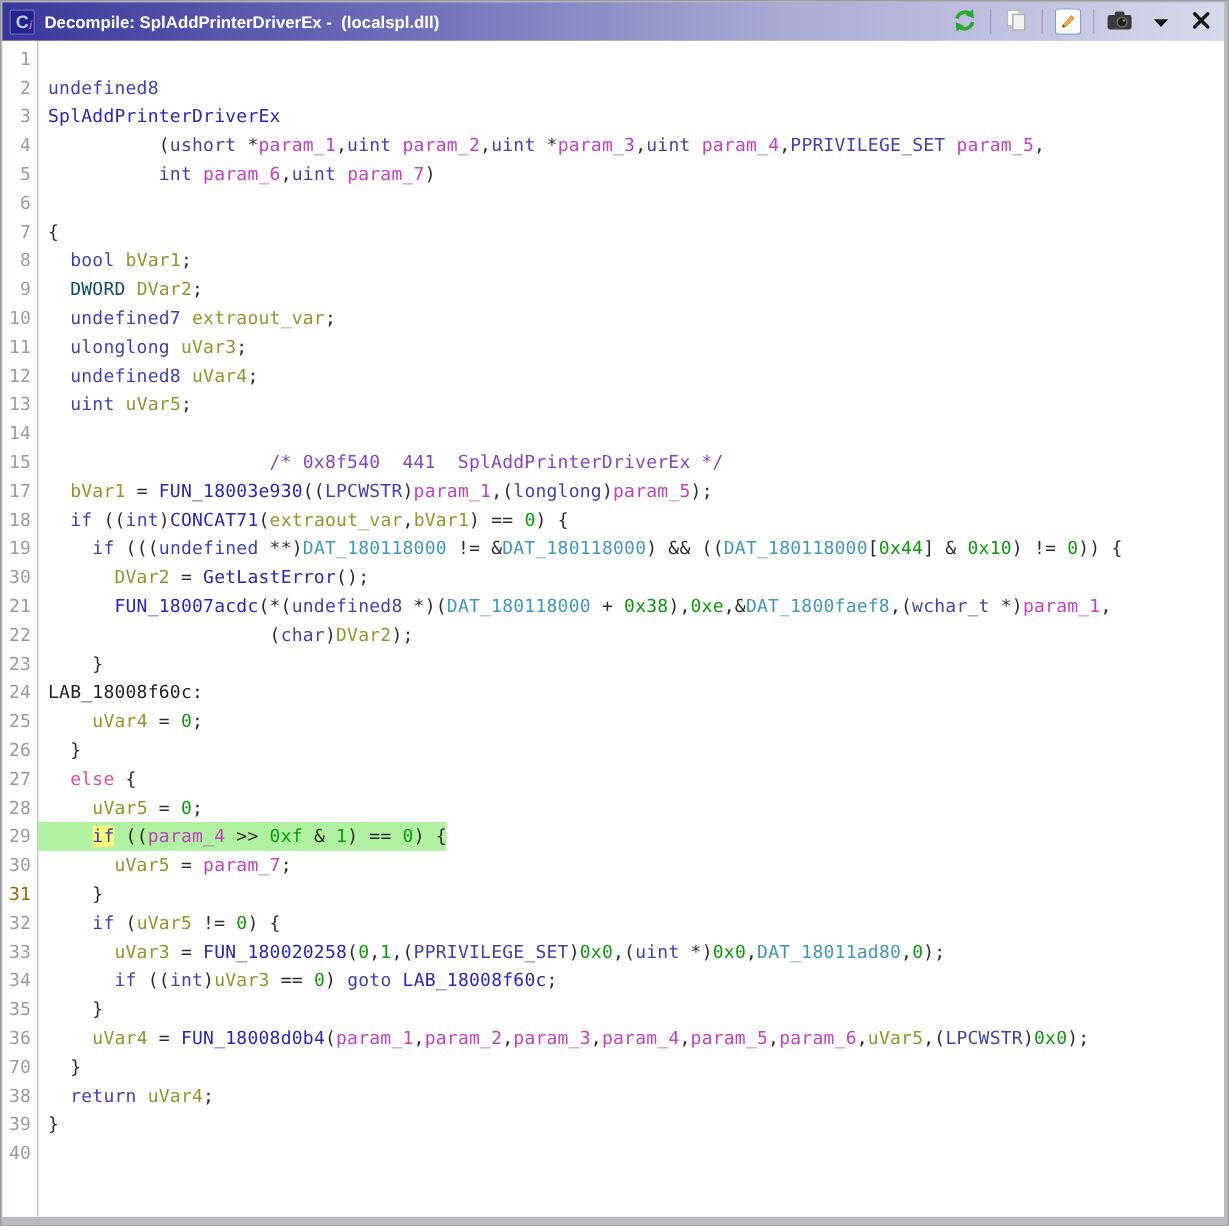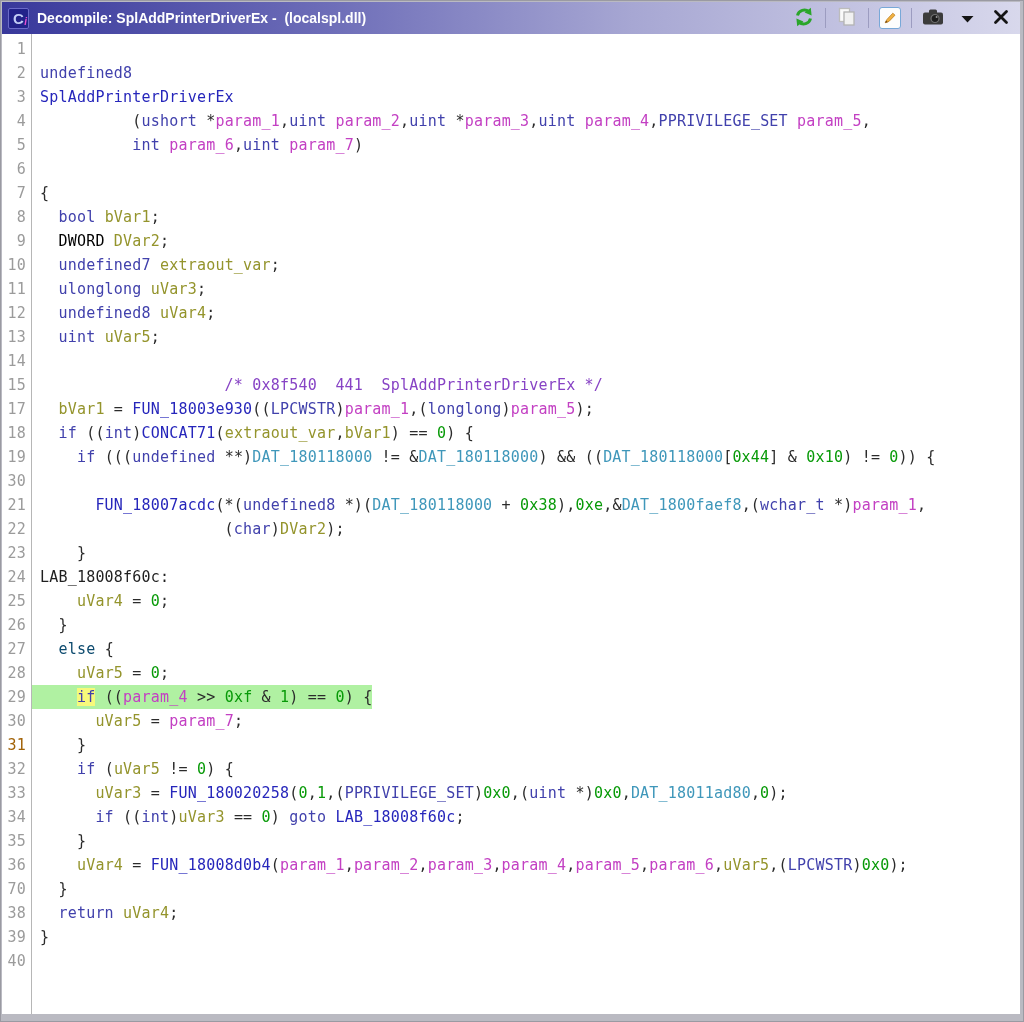--- a/index.html
+++ b/index.html
@@ -136,38 +136,38 @@
     <div class="gutter-bg"></div>
     <div class="code-lines">
         <div class="row"><span class="ln" style="color: rgb(155, 155, 155);">1</span><span class="txt"></span></div>
         <div class="row"><span class="ln" style="color: rgb(155, 155, 155);">2</span><span class="txt"><span style="color: rgb(65, 65, 172);">undefined8</span></span></div>
         <div class="row"><span class="ln" style="color: rgb(155, 155, 155);">3</span><span class="txt"><span style="color: rgb(38, 38, 187);">SplAddPrinterDriverEx</span></span></div>
         <div class="row"><span class="ln" style="color: rgb(155, 155, 155);">4</span><span class="txt"><span style="color: rgb(43, 43, 43);">          (</span><span style="color: rgb(65, 65, 172);">ushort</span><span style="color: rgb(43, 43, 43);"> *</span><span style="color: rgb(195, 64, 195);">param_1</span><span style="color: rgb(43, 43, 43);">,</span><span style="color: rgb(65, 65, 172);">uint</span><span style="color: rgb(43, 43, 43);"> </span><span style="color: rgb(195, 64, 195);">param_2</span><span style="color: rgb(43, 43, 43);">,</span><span style="color: rgb(65, 65, 172);">uint</span><span style="color: rgb(43, 43, 43);"> *</span><span style="color: rgb(195, 64, 195);">param_3</span><span style="color: rgb(43, 43, 43);">,</span><span style="color: rgb(65, 65, 172);">uint</span><span style="color: rgb(43, 43, 43);"> </span><span style="color: rgb(195, 64, 195);">param_4</span><span style="color: rgb(43, 43, 43);">,</span><span style="color: rgb(65, 65, 172);">PPRIVILEGE_SET</span><span style="color: rgb(43, 43, 43);"> </span><span style="color: rgb(195, 64, 195);">param_5</span><span style="color: rgb(43, 43, 43);">,</span></span></div>
         <div class="row"><span class="ln" style="color: rgb(155, 155, 155);">5</span><span class="txt"><span style="color: rgb(43, 43, 43);">          </span><span style="color: rgb(65, 65, 172);">int</span><span style="color: rgb(43, 43, 43);"> </span><span style="color: rgb(195, 64, 195);">param_6</span><span style="color: rgb(43, 43, 43);">,</span><span style="color: rgb(65, 65, 172);">uint</span><span style="color: rgb(43, 43, 43);"> </span><span style="color: rgb(195, 64, 195);">param_7</span><span style="color: rgb(43, 43, 43);">)</span></span></div>
         <div class="row"><span class="ln" style="color: rgb(155, 155, 155);">6</span><span class="txt"></span></div>
         <div class="row"><span class="ln" style="color: rgb(155, 155, 155);">7</span><span class="txt"><span style="color: rgb(43, 43, 43);">{</span></span></div>
         <div class="row"><span class="ln" style="color: rgb(155, 155, 155);">8</span><span class="txt"><span style="color: rgb(43, 43, 43);">  </span><span style="color: rgb(65, 65, 172);">bool</span><span style="color: rgb(43, 43, 43);"> </span><span style="color: rgb(148, 148, 44);">bVar1</span><span style="color: rgb(43, 43, 43);">;</span></span></div>
-        <div class="row"><span class="ln" style="color: rgb(155, 155, 155);">9</span><span class="txt"><span style="color: rgb(43, 43, 43);">  </span><span style="color: #000000; margin-top: 48px;">DWORD</span><span style="color: rgb(43, 43, 43);"> </span><span style="color: rgb(148, 148, 44);">DVar2</span><span style="color: rgb(43, 43, 43);">;</span></span></div>
+        <div class="row"><span class="ln" style="color: rgb(155, 155, 155);">9</span><span class="txt"><span style="color: rgb(43, 43, 43);">  </span><span style="color: #0c4a6e; margin-top: 48px;">DWORD</span><span style="color: rgb(43, 43, 43);"> </span><span style="color: rgb(148, 148, 44);">DVar2</span><span style="color: rgb(43, 43, 43);">;</span></span></div>
         <div class="row"><span class="ln" style="color: rgb(155, 155, 155);">10</span><span class="txt"><span style="color: rgb(43, 43, 43);">  </span><span style="color: rgb(65, 65, 172);">undefined7</span><span style="color: rgb(43, 43, 43);"> </span><span style="color: rgb(148, 148, 44);">extraout_var</span><span style="color: rgb(43, 43, 43);">;</span></span></div>
         <div class="row"><span class="ln" style="color: rgb(155, 155, 155);">11</span><span class="txt"><span style="color: rgb(43, 43, 43);">  </span><span style="color: rgb(65, 65, 172);">ulonglong</span><span style="color: rgb(43, 43, 43);"> </span><span style="color: rgb(148, 148, 44);">uVar3</span><span style="color: rgb(43, 43, 43);">;</span></span></div>
         <div class="row"><span class="ln" style="color: rgb(155, 155, 155);">12</span><span class="txt"><span style="color: rgb(43, 43, 43);">  </span><span style="color: rgb(65, 65, 172);">undefined8</span><span style="color: rgb(43, 43, 43);"> </span><span style="color: rgb(148, 148, 44);">uVar4</span><span style="color: rgb(43, 43, 43);">;</span></span></div>
         <div class="row"><span class="ln" style="color: rgb(155, 155, 155);">13</span><span class="txt"><span style="color: rgb(43, 43, 43);">  </span><span style="color: rgb(65, 65, 172);">uint</span><span style="color: rgb(43, 43, 43);"> </span><span style="color: rgb(148, 148, 44);">uVar5</span><span style="color: rgb(43, 43, 43);">;</span></span></div>
         <div class="row"><span class="ln" style="color: rgb(155, 155, 155);">14</span><span class="txt"></span></div>
         <div class="row"><span class="ln" style="color: rgb(155, 155, 155);">15</span><span class="txt"><span style="color: rgb(135, 67, 197);">                    /* 0x8f540  441  SplAddPrinterDriverEx */</span></span></div>
         <div class="row"><span class="ln" style="color: rgb(155, 155, 155);">17</span><span class="txt"><span style="color: rgb(43, 43, 43);">  </span><span style="color: rgb(148, 148, 44);">bVar1</span><span style="color: rgb(43, 43, 43);"> = </span><span style="color: rgb(38, 38, 187);">FUN_18003e930</span><span style="color: rgb(43, 43, 43);">((</span><span style="color: rgb(65, 65, 172);">LPCWSTR</span><span style="color: rgb(43, 43, 43);">)</span><span style="color: rgb(195, 64, 195);">param_1</span><span style="color: rgb(43, 43, 43);">,(</span><span style="color: rgb(65, 65, 172);">longlong</span><span style="color: rgb(43, 43, 43);">)</span><span style="color: rgb(195, 64, 195);">param_5</span><span style="color: rgb(43, 43, 43);">);</span></span></div>
         <div class="row"><span class="ln" style="color: rgb(155, 155, 155);">18</span><span class="txt"><span style="color: rgb(43, 43, 43);">  </span><span style="color: rgb(65, 65, 172);">if</span><span style="color: rgb(43, 43, 43);"> ((</span><span style="color: rgb(65, 65, 172);">int</span><span style="color: rgb(43, 43, 43);">)</span><span style="color: rgb(38, 38, 187);">CONCAT71</span><span style="color: rgb(43, 43, 43);">(</span><span style="color: rgb(148, 148, 44);">extraout_var</span><span style="color: rgb(43, 43, 43);">,</span><span style="color: rgb(148, 148, 44);">bVar1</span><span style="color: rgb(43, 43, 43);">) == </span><span style="color: rgb(8, 154, 8);">0</span><span style="color: rgb(43, 43, 43);">) {</span></span></div>
         <div class="row"><span class="ln" style="color: rgb(155, 155, 155);">19</span><span class="txt"><span style="color: rgb(43, 43, 43);">    </span><span style="color: rgb(65, 65, 172);">if</span><span style="color: rgb(43, 43, 43);"> (((</span><span style="color: rgb(65, 65, 172);">undefined</span><span style="color: rgb(43, 43, 43);"> **)</span><span style="color: rgb(63, 151, 186);">DAT_180118000</span><span style="color: rgb(43, 43, 43);"> != &amp;</span><span style="color: rgb(63, 151, 186);">DAT_180118000</span><span style="color: rgb(43, 43, 43);">) &amp;&amp; ((</span><span style="color: rgb(63, 151, 186);">DAT_180118000</span><span style="color: rgb(43, 43, 43);">[</span><span style="color: rgb(8, 154, 8);">0x44</span><span style="color: rgb(43, 43, 43);">] &amp; </span><span style="color: rgb(8, 154, 8);">0x10</span><span style="color: rgb(43, 43, 43);">) != </span><span style="color: rgb(8, 154, 8);">0</span><span style="color: rgb(43, 43, 43);">)) {</span></span></div>
-        <div class="row"><span class="ln" style="color: rgb(155, 155, 155);">30</span></div>
+        <div class="row"><span class="ln" style="color: rgb(155, 155, 155);">30</span><span class="txt"><span style="color: rgb(43, 43, 43);">      </span><span style="color: rgb(148, 148, 44);">DVar2</span><span style="color: rgb(43, 43, 43);"> = </span><span style="color: rgb(38, 38, 187);">GetLastError</span><span style="color: rgb(43, 43, 43);">();</span></span></div>
         <div class="row"><span class="ln" style="color: rgb(155, 155, 155);">21</span><span class="txt"><span style="color: rgb(43, 43, 43);">      </span><span style="color: rgb(38, 38, 187);">FUN_18007acdc</span><span style="color: rgb(43, 43, 43);">(*(</span><span style="color: rgb(65, 65, 172);">undefined8</span><span style="color: rgb(43, 43, 43);"> *)(</span><span style="color: rgb(63, 151, 186);">DAT_180118000</span><span style="color: rgb(43, 43, 43);"> + </span><span style="color: rgb(8, 154, 8);">0x38</span><span style="color: rgb(43, 43, 43);">),</span><span style="color: rgb(8, 154, 8);">0xe</span><span style="color: rgb(43, 43, 43);">,&amp;</span><span style="color: rgb(63, 151, 186);">DAT_1800faef8</span><span style="color: rgb(43, 43, 43);">,(</span><span style="color: rgb(65, 65, 172);">wchar_t</span><span style="color: rgb(43, 43, 43);"> *)</span><span style="color: rgb(195, 64, 195);">param_1</span><span style="color: rgb(43, 43, 43);">,</span></span></div>
         <div class="row"><span class="ln" style="color: rgb(155, 155, 155);">22</span><span class="txt"><span style="color: rgb(43, 43, 43);">                    (</span><span style="color: rgb(65, 65, 172);">char</span><span style="color: rgb(43, 43, 43);">)</span><span style="color: rgb(148, 148, 44);">DVar2</span><span style="color: rgb(43, 43, 43);">);</span></span></div>
         <div class="row"><span class="ln" style="color: rgb(155, 155, 155);">23</span><span class="txt"><span style="color: rgb(43, 43, 43);">    }</span></span></div>
         <div class="row"><span class="ln" style="color: rgb(155, 155, 155);">24</span><span class="txt"><span style="color: rgb(31, 31, 31);">LAB_18008f60c:</span></span></div>
         <div class="row"><span class="ln" style="color: rgb(155, 155, 155);">25</span><span class="txt"><span style="color: rgb(43, 43, 43);">    </span><span style="color: rgb(148, 148, 44);">uVar4</span><span style="color: rgb(43, 43, 43);"> = </span><span style="color: rgb(8, 154, 8);">0</span><span style="color: rgb(43, 43, 43);">;</span></span></div>
         <div class="row"><span class="ln" style="color: rgb(155, 155, 155);">26</span><span class="txt"><span style="color: rgb(43, 43, 43);">  }</span></span></div>
-        <div class="row"><span class="ln" style="color: rgb(155, 155, 155);">27</span><span class="txt"><span style="color: rgb(43, 43, 43);">  </span><span style="color: #0c4a6e; margin-top: 12px;">else</span><span style="color: rgb(43, 43, 43);"> {</span></span></div>
+        <div class="row"><span class="ln" style="color: rgb(155, 155, 155);">27</span><span class="txt"><span style="color: rgb(43, 43, 43);">  </span><span style="color: #ec4899; margin-top: 12px;">else</span><span style="color: rgb(43, 43, 43);"> {</span></span></div>
         <div class="row"><span class="ln" style="color: rgb(155, 155, 155);">28</span><span class="txt"><span style="color: rgb(43, 43, 43);">    </span><span style="color: rgb(148, 148, 44);">uVar5</span><span style="color: rgb(43, 43, 43);"> = </span><span style="color: rgb(8, 154, 8);">0</span><span style="color: rgb(43, 43, 43);">;</span></span></div>
         <div class="row"><span class="ln" style="color: rgb(155, 155, 155);">29</span><span class="txt" style="background: rgb(176, 241, 162);"><span style="color: rgb(43, 43, 43);">    </span><span style="color: rgb(65, 65, 172); background: rgb(246, 249, 123);">if</span><span style="color: rgb(43, 43, 43);"> ((</span><span style="color: rgb(195, 64, 195);">param_4</span><span style="color: rgb(43, 43, 43);"> &gt;&gt; </span><span style="color: rgb(8, 154, 8);">0xf</span><span style="color: rgb(43, 43, 43);"> &amp; </span><span style="color: rgb(8, 154, 8);">1</span><span style="color: rgb(43, 43, 43);">) == </span><span style="color: rgb(8, 154, 8);">0</span><span style="color: rgb(43, 43, 43);">) {</span></span></div>
         <div class="row"><span class="ln" style="color: rgb(155, 155, 155);">30</span><span class="txt"><span style="color: rgb(43, 43, 43);">      </span><span style="color: rgb(148, 148, 44);">uVar5</span><span style="color: rgb(43, 43, 43);"> = </span><span style="color: rgb(195, 64, 195);">param_7</span><span style="color: rgb(43, 43, 43);">;</span></span></div>
         <div class="row"><span class="ln" style="color: #a16207;">31</span><span class="txt"><span style="color: rgb(43, 43, 43);">    }</span></span></div>
         <div class="row"><span class="ln" style="color: rgb(155, 155, 155);">32</span><span class="txt"><span style="color: rgb(43, 43, 43);">    </span><span style="color: rgb(65, 65, 172);">if</span><span style="color: rgb(43, 43, 43);"> (</span><span style="color: rgb(148, 148, 44);">uVar5</span><span style="color: rgb(43, 43, 43);"> != </span><span style="color: rgb(8, 154, 8);">0</span><span style="color: rgb(43, 43, 43);">) {</span></span></div>
         <div class="row"><span class="ln" style="color: rgb(155, 155, 155);">33</span><span class="txt"><span style="color: rgb(43, 43, 43);">      </span><span style="color: rgb(148, 148, 44);">uVar3</span><span style="color: rgb(43, 43, 43);"> = </span><span style="color: rgb(38, 38, 187);">FUN_180020258</span><span style="color: rgb(43, 43, 43);">(</span><span style="color: rgb(8, 154, 8);">0</span><span style="color: rgb(43, 43, 43);">,</span><span style="color: rgb(8, 154, 8);">1</span><span style="color: rgb(43, 43, 43);">,(</span><span style="color: rgb(65, 65, 172);">PPRIVILEGE_SET</span><span style="color: rgb(43, 43, 43);">)</span><span style="color: rgb(8, 154, 8);">0x0</span><span style="color: rgb(43, 43, 43);">,(</span><span style="color: rgb(65, 65, 172);">uint</span><span style="color: rgb(43, 43, 43);"> *)</span><span style="color: rgb(8, 154, 8);">0x0</span><span style="color: rgb(43, 43, 43);">,</span><span style="color: rgb(63, 151, 186);">DAT_18011ad80</span><span style="color: rgb(43, 43, 43);">,</span><span style="color: rgb(8, 154, 8);">0</span><span style="color: rgb(43, 43, 43);">);</span></span></div>
         <div class="row"><span class="ln" style="color: rgb(155, 155, 155);">34</span><span class="txt"><span style="color: rgb(43, 43, 43);">      </span><span style="color: rgb(65, 65, 172);">if</span><span style="color: rgb(43, 43, 43);"> ((</span><span style="color: rgb(65, 65, 172);">int</span><span style="color: rgb(43, 43, 43);">)</span><span style="color: rgb(148, 148, 44);">uVar3</span><span style="color: rgb(43, 43, 43);"> == </span><span style="color: rgb(8, 154, 8);">0</span><span style="color: rgb(43, 43, 43);">) </span><span style="color: rgb(65, 65, 172);">goto</span><span style="color: rgb(43, 43, 43);"> </span><span style="color: rgb(38, 38, 187);">LAB_18008f60c</span><span style="color: rgb(43, 43, 43);">;</span></span></div>
         <div class="row"><span class="ln" style="color: rgb(155, 155, 155);">35</span><span class="txt"><span style="color: rgb(43, 43, 43);">    }</span></span></div>
         <div class="row"><span class="ln" style="color: rgb(155, 155, 155);">36</span><span class="txt"><span style="color: rgb(43, 43, 43);">    </span><span style="color: rgb(148, 148, 44);">uVar4</span><span style="color: rgb(43, 43, 43);"> = </span><span style="color: rgb(38, 38, 187);">FUN_18008d0b4</span><span style="color: rgb(43, 43, 43);">(</span><span style="color: rgb(195, 64, 195);">param_1</span><span style="color: rgb(43, 43, 43);">,</span><span style="color: rgb(195, 64, 195);">param_2</span><span style="color: rgb(43, 43, 43);">,</span><span style="color: rgb(195, 64, 195);">param_3</span><span style="color: rgb(43, 43, 43);">,</span><span style="color: rgb(195, 64, 195);">param_4</span><span style="color: rgb(43, 43, 43);">,</span><span style="color: rgb(195, 64, 195);">param_5</span><span style="color: rgb(43, 43, 43);">,</span><span style="color: rgb(195, 64, 195);">param_6</span><span style="color: rgb(43, 43, 43);">,</span><span style="color: rgb(148, 148, 44);">uVar5</span><span style="color: rgb(43, 43, 43);">,(</span><span style="color: rgb(65, 65, 172);">LPCWSTR</span><span style="color: rgb(43, 43, 43);">)</span><span style="color: rgb(8, 154, 8);">0x0</span><span style="color: rgb(43, 43, 43);">);</span></span></div>
         <div class="row"><span class="ln" style="color: rgb(155, 155, 155);">70</span><span class="txt"><span style="color: rgb(43, 43, 43);">  }</span></span></div>

